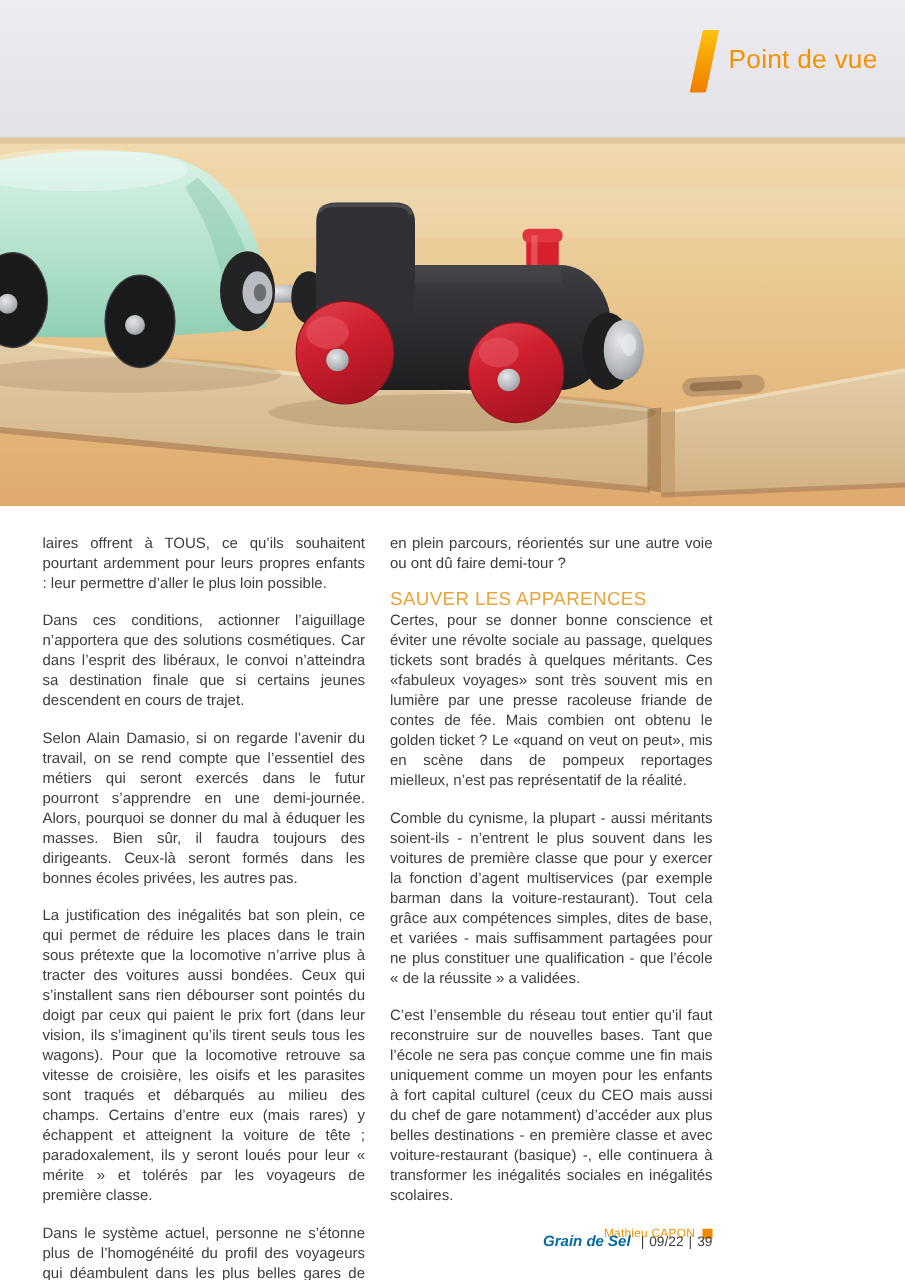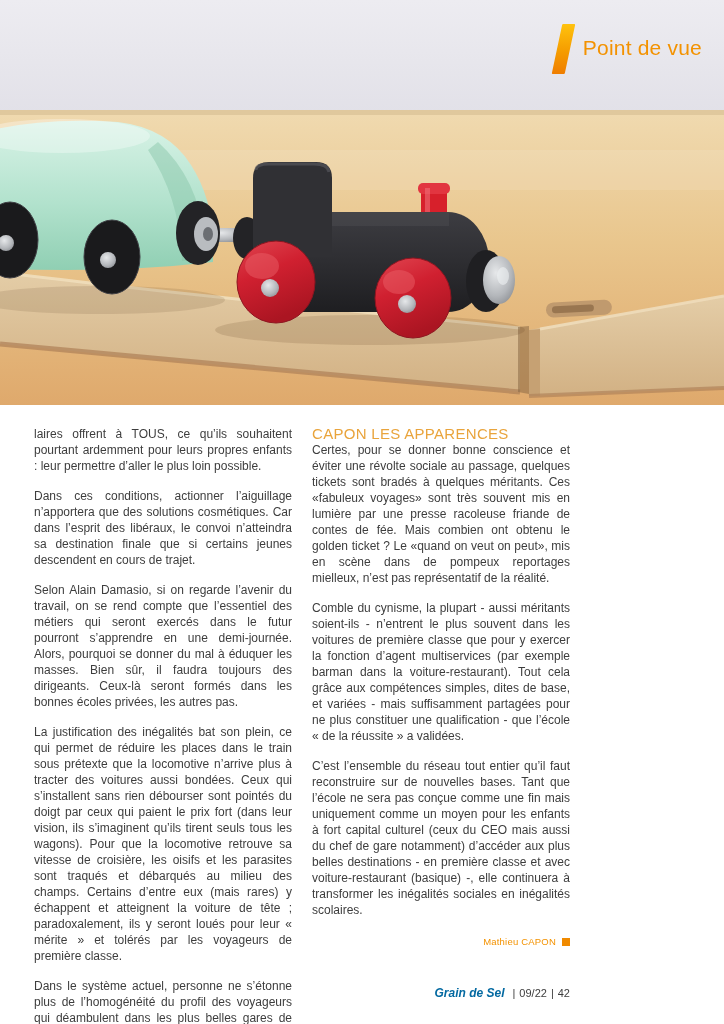--- a/index.html
+++ b/index.html
@@ -192,29 +192,30 @@
 
       <div class="col">
         <p>laires offrent à TOUS, ce qu’ils souhaitent pourtant ardemment pour leurs propres enfants : leur permettre d’aller le plus loin possible.</p>
         <p>Dans ces conditions, actionner l’aiguillage n’apportera que des solutions cosmétiques. Car dans l’esprit des libéraux, le convoi n’atteindra sa destination finale que si certains jeunes descendent en cours de trajet.</p>
         <p>Selon Alain Damasio, si on regarde l’avenir du travail, on se rend compte que l’essentiel des métiers qui seront exercés dans le futur pourront s’apprendre en une demi-journée. Alors, pourquoi se donner du mal à éduquer les masses. Bien sûr, il faudra toujours des dirigeants. Ceux-là seront formés dans les bonnes écoles privées, les autres pas.</p>
         <p>La justification des inégalités bat son plein, ce qui permet de réduire les places dans le train sous prétexte que la locomotive n’arrive plus à tracter des voitures aussi bondées. Ceux qui s’installent sans rien débourser sont pointés du doigt par ceux qui paient le prix fort (dans leur vision, ils s’imaginent qu’ils tirent seuls tous les wagons). Pour que la locomotive retrouve sa vitesse de croisière, les oisifs et les parasites sont traqués et débarqués au milieu des champs. Certains d’entre eux (mais rares) y échappent et atteignent la voiture de tête ; paradoxalement, ils y seront loués pour leur « mérite » et tolérés par les voyageurs de première classe.</p>
         <p>Dans le système actuel, personne ne s’étonne plus de l’homogénéité du profil des voyageurs qui déambulent dans les plus belles gares de destination. Combien ont tenté leur chance mais ont été arrêtés plus tôt, stoppés</p>
       </div>
 
       <div class="col">
-        <h2>CAPON LES APPARENCES</h2>
+        <p>en plein parcours, réorientés sur une autre voie ou ont dû faire demi-tour ?</p>
+        <h2>SAUVER LES APPARENCES</h2>
         <p>Certes, pour se donner bonne conscience et éviter une révolte sociale au passage, quelques tickets sont bradés à quelques méritants. Ces «fabuleux voyages» sont très souvent mis en lumière par une presse racoleuse friande de contes de fée. Mais combien ont obtenu le golden ticket ? Le «quand on veut on peut», mis en scène dans de pompeux reportages mielleux, n’est pas représentatif de la réalité.</p>
         <p>Comble du cynisme, la plupart - aussi méritants soient-ils - n’entrent le plus souvent dans les voitures de première classe que pour y exercer la fonction d’agent multiservices (par exemple barman dans la voiture-restaurant). Tout cela grâce aux compétences simples, dites de base, et variées - mais suffisamment partagées pour ne plus constituer une qualification - que l’école « de la réussite » a validées.</p>
         <p>C’est l’ensemble du réseau tout entier qu’il faut reconstruire sur de nouvelles bases. Tant que l’école ne sera pas conçue comme une fin mais uniquement comme un moyen pour les enfants à fort capital culturel (ceux du CEO mais aussi du chef de gare notamment) d’accéder aux plus belles destinations - en première classe et avec voiture-restaurant (basique) -, elle continuera à transformer les inégalités sociales en inégalités scolaires.</p>
         <div class="author">
           <span class="name">Mathieu CAPON</span><span class="sq"></span>
         </div>
       </div>
 
     </div>
   </div>
 
   <div class="footer">
-    <span class="brand">Grain de Sel</span><span class="sep">|</span><span>09/22</span><span class="sep">|</span><span>42</span>
+    <span class="brand">Grain de Sel</span><span class="sep">|</span><span>09/22</span><span class="sep">|</span><span>39</span>
   </div>
 
 </div>
 
 </body></html>

